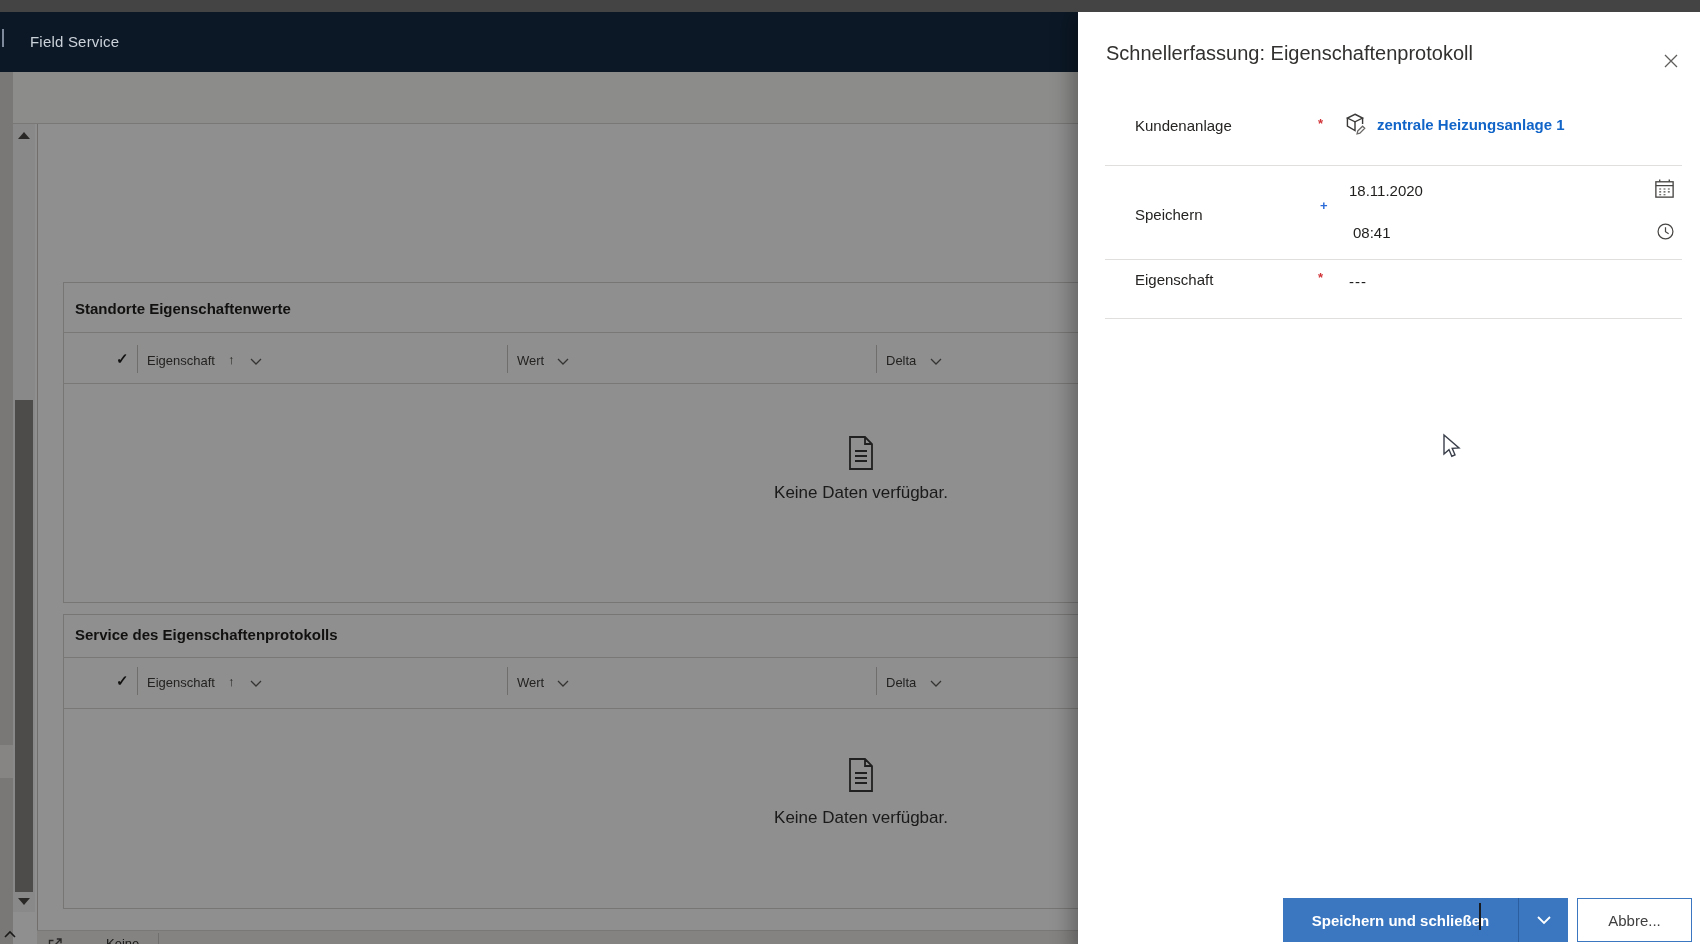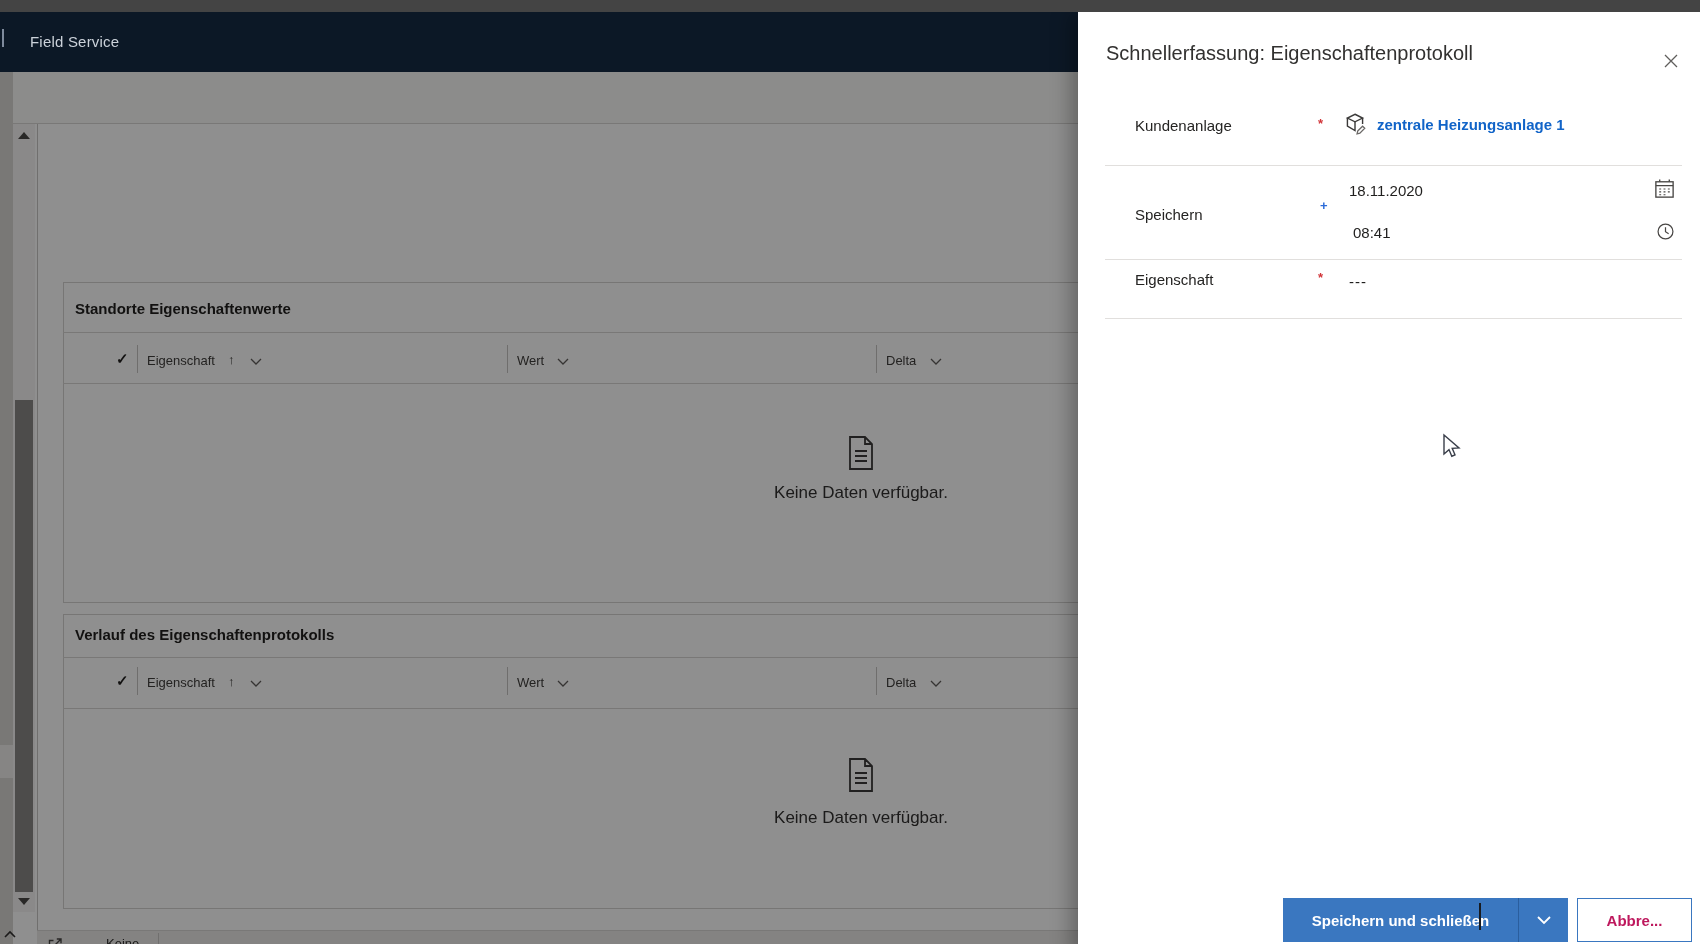--- a/index.html
+++ b/index.html
@@ -59,21 +59,21 @@
   .qc-title{left:28px;top:30px;font-size:20px;color:#323130;white-space:nowrap;}
   .qc-close{left:578px;top:34px;width:30px;height:30px;display:flex;align-items:center;justify-content:center;cursor:default;}
   .qc-label{font-size:15px;color:#252423;}
   .qc-req{font-size:13px;font-weight:bold;color:#d13438;}
   .qc-rec{font-size:13px;font-weight:bold;color:#2b6bd8;}
   .qc-value{font-size:15px;color:#201f1e;}
   .qc-link{font-size:15px;font-weight:bold;color:#1164c8;white-space:nowrap;}
   .qc-div{left:27px;width:577px;height:1px;background:#e1dfdd;}
   .btn-primary{left:205px;top:886px;width:235px;height:44px;background:#3a77c0;color:#fff;font-weight:bold;font-size:15px;display:flex;align-items:center;justify-content:center;}
   .btn-split{left:440px;top:886px;width:50px;height:44px;background:#3a77c0;border-left:1px solid #2a5e9e;display:flex;align-items:center;justify-content:center;}
-  .btn-cancel{left:499px;top:886px;width:115px;height:44px;background:#fff;border:1px solid #3a77c0;color:#be185d;font-size:15px;display:flex;align-items:center;justify-content:center;font-weight:bold;}
+  .btn-cancel{left:499px;top:886px;width:115px;height:44px;background:#fff;border:1px solid #3a77c0;color:#404040;font-size:15px;display:flex;align-items:center;justify-content:center;}
   .text-caret{left:196px;top:5px;width:2px;height:27px;background:#181b20;}
 </style>
 </head>
 <body>
 
 <div class="screen">
 
   <div class="abs topbar">
     <div class="abs nav-sliver"></div>
     <div class="abs app-name">Field Service</div>
@@ -193,21 +193,21 @@
       <path d="M1 1l5 5 5-5"></path>
     </svg>
   <div class="abs hline" style="left:63px;top:371px;width:1560px;z-index:1"></div>
   <svg class="abs" style="left:849px;top:424px;z-index:1" width="24" height="34" viewBox="0 0 24 34" fill="none" stroke="#3b3a39" stroke-width="1.8">
       <path d="M1 1h15l7 7v25H1zM16 1v7h7"></path>
       <path d="M6 15h12M6 20h12M6 25h12"></path>
     </svg>
   <div class="abs empty-text" style="left:711px;top:471px;z-index:1">Keine Daten verfügbar.</div>
 
   <div class="abs sec-box" style="left:63px;top:602px;height:295px;z-index:1"></div>
-  <div class="abs sec-title" style="left:75px;top:614px;z-index:1">Verlauf des Eigenschaftenprotokolls</div>
+  <div class="abs sec-title" style="left:75px;top:614px;z-index:1">Service des Eigenschaftenprotokolls</div>
   <div class="abs hline" style="left:63px;top:645px;width:1560px;z-index:1"></div>
   <div class="abs gcheck" style="left:116px;top:660px;z-index:1">✓</div>
   <div class="abs vsep" style="left:137px;top:655px;z-index:1"></div>
   <div class="abs gcol" style="left:147px;top:663px;z-index:1">Eigenschaft</div>
   <div class="abs sort-arrow" style="left:228px;top:662px;z-index:1">↑</div>
   <svg class="abs" style="left:250px;top:668px;z-index:1" width="12" height="8" viewBox="0 0 12 8" fill="none" stroke="#605e5c" stroke-width="1.3">
       <path d="M1 1l5 5 5-5"></path>
     </svg>
   <div class="abs vsep" style="left:507px;top:655px;z-index:1"></div>
   <div class="abs gcol" style="left:517px;top:663px;z-index:1">Wert</div>

